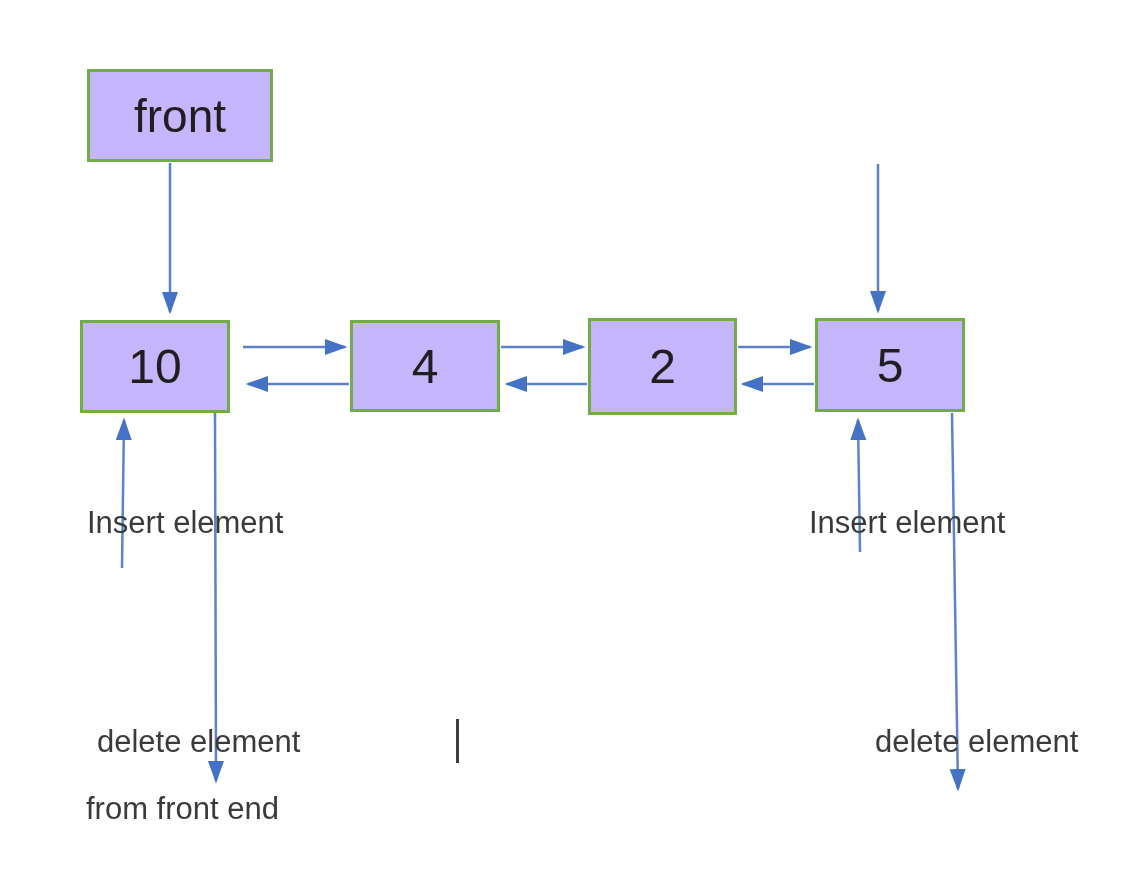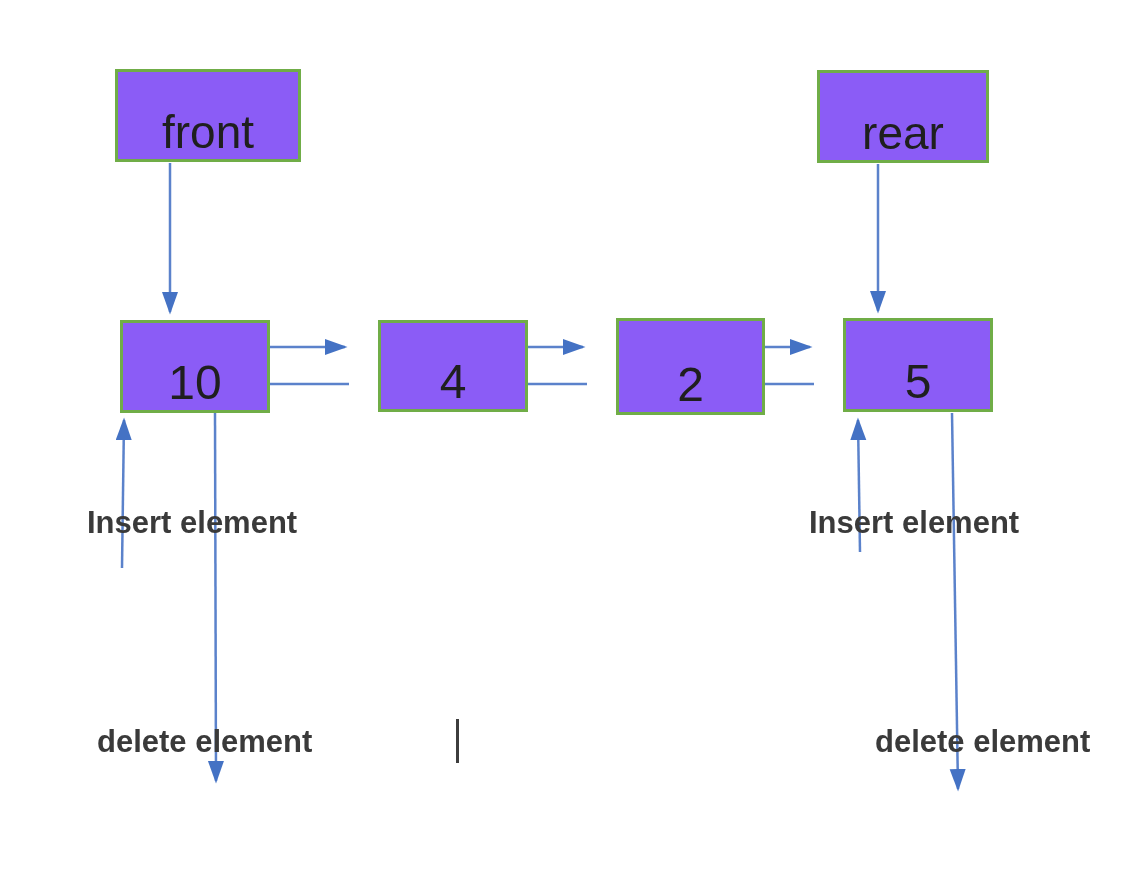--- a/index.html
+++ b/index.html
@@ -25,36 +25,34 @@
     width: 1122px; height: 872px;
   }
   .arrow {
     stroke: var(--arrow-line);
     stroke-width: 2.5;
     fill: none;
   }
   .box {
     position: absolute;
     border: 3px solid var(--box-border);
-    background: #8b5cf6;
+    background: #c4b5fd;
     display: flex;
-    align-items: flex-end;
+    align-items: center;
     justify-content: center;
     color: #1f1f1f;
-    margin-left: 28px;
   }
   .pointer-box { font-size: 46px; }
   .node-box   { font-size: 48px; }
   .note {
     position: absolute;
     font-size: 31px;
     color: var(--text);
     white-space: nowrap;
     line-height: 1.1;
-    font-weight: bold;
   }
   .caret {
     position: absolute;
     width: 3px;
     height: 44px;
     background: #3d3d3d;
   }
 </style>
 </head>
 <body>
@@ -81,38 +79,36 @@
 
     <line class="arrow" x1="122" y1="568" x2="124" y2="420" marker-end="url(#ah)"></line>
     <line class="arrow" x1="215" y1="413" x2="216" y2="781" marker-end="url(#ah)"></line>
     <line class="arrow" x1="860" y1="552" x2="858" y2="420" marker-end="url(#ah)"></line>
     <line class="arrow" x1="952" y1="413" x2="958" y2="789" marker-end="url(#ah)"></line>
   </svg>
 
   <div class="box pointer-box" style="left:87px; top:69px; width:186px; height:93px;">
     <span>front</span>
   </div>
-  <div class="box pointer-box" style="left:789px; top:70px; width:172px; height:93px;">
-    <span>rear</span>
-  </div>
 
-  <div class="box node-box" style="left:92px; top:320px; width:150px; height:93px;">
+  <div class="box node-box" style="left:80px; top:320px; width:150px; height:93px;">
     <span>10</span>
   </div>
   <div class="box node-box" style="left:350px; top:320px; width:150px; height:92px;">
     <span>4</span>
   </div>
   <div class="box node-box" style="left:588px; top:318px; width:149px; height:97px;">
     <span>2</span>
   </div>
   <div class="box node-box" style="left:815px; top:318px; width:150px; height:94px;">
     <span>5</span>
   </div>
 
   <span class="note" style="left:87px; top:506px;">Insert element</span>
   <span class="note" style="left:97px; top:725px;">delete element</span>
+  <span class="note" style="left:86px; top:792px;">from front end</span>
 
   <span class="note" style="left:809px; top:506px;">Insert element</span>
   <span class="note" style="left:875px; top:725px;">delete element</span>
 
   <div class="caret" style="left:456px; top:719px;"></div>
 
 </div>
 
 </body></html>

